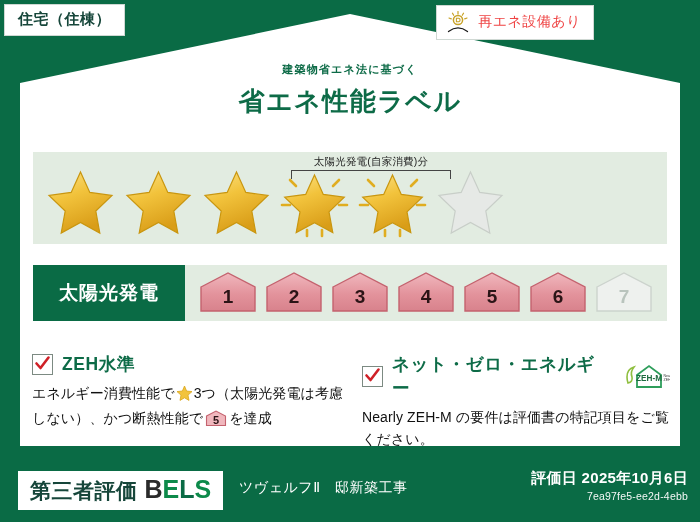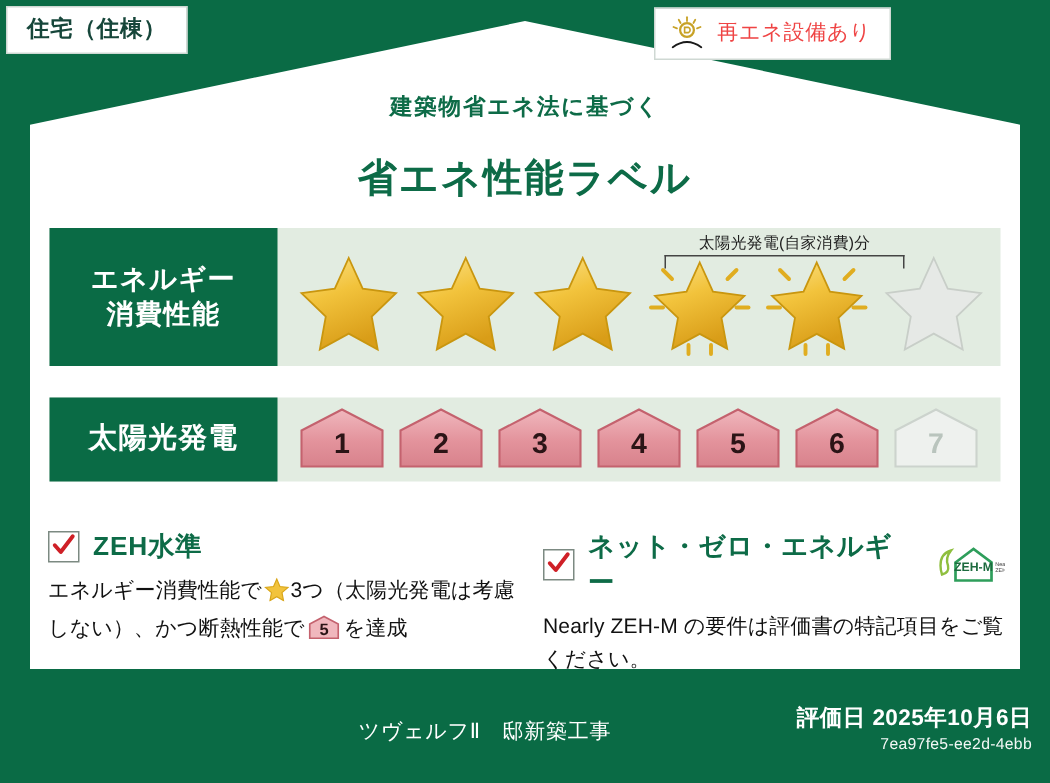--- a/index.html
+++ b/index.html
@@ -35,22 +35,22 @@
     display:flex;align-items:center;gap:7px;
     z-index:6;
   }
   .renew-badge .txt{font-size:14px;font-weight:normal;color:#ef4444;letter-spacing:0.5px;}
   .sun-icon{width:26px;height:24px;display:block;}
   
   .title-wrap{
     position:absolute;left:0;top:62px;width:700px;text-align:center;z-index:5;
   }
   .title-sub{
-    font-size:15px;font-weight:bold;color:#0d6b47;letter-spacing:1.2px;
-    margin-bottom:20px;
+    font-size:11px;font-weight:bold;color:#0d6b47;letter-spacing:1.2px;
+    margin-bottom:7px;
   }
   .title-main{
     font-size:26px;font-weight:bold;color:#0d6b47;letter-spacing:1.5px;
   }
   
   .perf-row{
     position:absolute;left:33px;width:634px;
     display:flex;align-items:stretch;
     background:#e2ece1;
     z-index:5;
@@ -178,24 +178,20 @@
     </span>
     <span class="txt">再エネ設備あり</span>
   </div>
 
   <div class="title-wrap">
     <div class="title-sub">建築物省エネ法に基づく</div>
     <div class="title-main">省エネ性能ラベル</div>
   </div>
 
   <div class="perf-row" id="row-energy">
-    <div class="row-label">
-      <span>エネルギー</span>
-      <span>消費性能</span>
-    </div>
     <div class="row-body">
 
       <div class="solar-note">
         <div class="cap">太陽光発電(自家消費)分</div>
         <div class="bracket"></div>
       </div>
 
       <div class="stars">
 
         <div class="star-cell">
@@ -363,20 +359,24 @@
           <text x="25" y="17.5" font-family="'Liberation Sans',sans-serif" font-size="8.2" font-weight="bold" fill="#1d6b3f" text-anchor="middle">ZEH-M</text>
           <text x="39.5" y="14" font-family="'Liberation Sans',sans-serif" font-size="3.6" fill="#3a3a3a">Nearly</text>
           <text x="39.5" y="18" font-family="'Liberation Sans',sans-serif" font-size="3.6" fill="#3a3a3a">ZEH-M</text>
         </svg>
       </span>
     </div>
     <div class="zeh-desc">Nearly ZEH-M の要件は評価書の特記項目をご覧ください。</div>
   </div>
 
   <div class="footer">
+    <div class="bels-box">
+      <span class="bels-jp">第三者評価</span>
+      <span class="bels-en"><span class="b1">B</span><span class="b2">E</span><span class="b3">L</span><span class="b4">S</span></span>
+    </div>
     <div class="project">ツヴェルフⅡ　邸新築工事</div>
     <div class="eval">
       <div class="date">評価日 2025年10月6日</div>
       <div class="uid">7ea97fe5-ee2d-4ebb</div>
     </div>
   </div>
 
 </div>
 
 </body></html>

